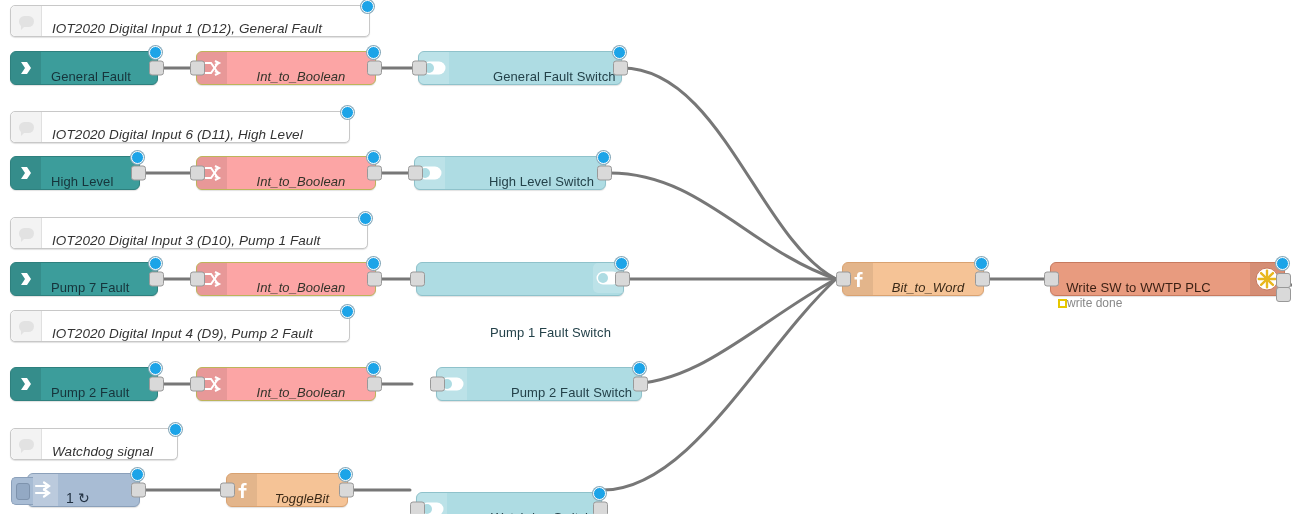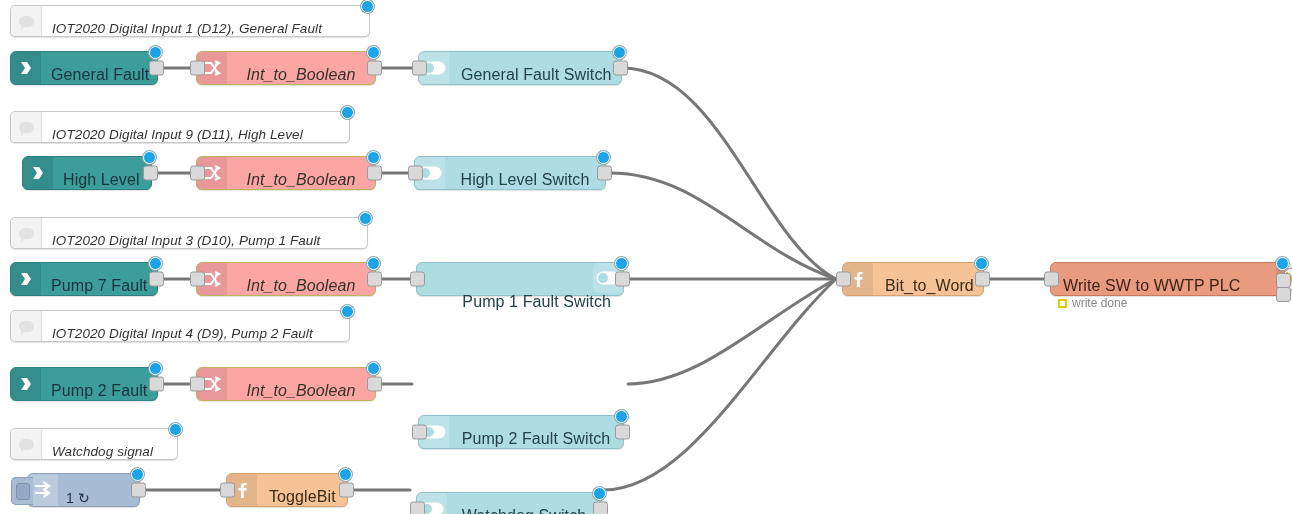--- a/index.html
+++ b/index.html
@@ -27,21 +27,21 @@
     width:30px;height:100%;
     display:flex;align-items:center;justify-content:center;
     border-right:1px solid rgba(0,0,0,.08);
     border-radius:5px 0 0 5px;
     background:rgba(0,0,0,.06);
     flex:0 0 30px;
   }
   .node .label{
     flex:1;
     padding:0 12px;
-    font-size:16px;
+    font-size:13px;
     color:#2d3033;
     white-space:nowrap;
     text-align:center;
     letter-spacing:.1px;
   }
 
   
   .comment{
     background:#ffffff;
     border:1px solid #c8c8c8;
@@ -65,28 +65,28 @@
   .n-input{background:#3C9D9B;border-color:#2e807e;}
   .n-input .icon-box{background:rgba(0,0,0,.10);border-right:none;}
   .n-input .label{color:#16343b;text-align:left;padding-left:10px;}
 
   
   .n-switch{background:#fca5a5;border-color:#bdb45a;}
   .n-switch .icon-box{background:rgba(0,0,0,.08);border-right:none;}
   .n-switch .label{font-style:italic;color:#33332a;}
 
   
-  .n-uiswitch{background:#AEDCE3;border-color:#8fc2cb;}
+  .n-uiswitch{background:#AEDCE3;border-color:#8fc2cb;gap:32px;}
   .n-uiswitch .icon-box{background:rgba(255,255,255,.18);border-right:none;}
   .n-uiswitch .label{color:#24424a;}
 
   
   .n-func{background:#F5C396;border-color:#d9a271;}
   .n-func .icon-box{background:rgba(0,0,0,.07);border-right:none;}
-  .n-func .label{color:#3b2a18;}
+  .n-func .label{font-style:italic;color:#3b2a18;}
 
   
   .n-plc{background:#E89B7F;border-color:#c77a5f;}
   .n-plc .label{color:#3a1f13;text-align:center;padding-right:4px;}
   .n-plc .icon-right{
     width:34px;height:100%;flex:0 0 34px;
     display:flex;align-items:center;justify-content:center;
     background:rgba(0,0,0,.08);border-radius:0 5px 5px 0;
   }
 
@@ -120,21 +120,21 @@
     position:absolute;right:-5px;top:-6px;
     width:11px;height:11px;border-radius:50%;
     background:#1CA4E8;border:1.5px solid #ffffff;
     box-shadow:0 0 0 1px #8ab;
   }
   .bluedot.comment-dot{right:-5px;top:-6px;}
 
   
   .nodestatus{
     position:absolute;
-    display:flex;align-items:center;gap:5px;
+    display:flex;align-items:center;
     font-size:12px;color:#888;white-space:nowrap;
   }
   .nodestatus .sq{
     width:9px;height:9px;box-sizing:border-box;
     border:2px solid #E6C700;background:transparent;
   }
 
   
   svg{display:block;}
 </style>
@@ -178,21 +178,21 @@
       <div class="bubble"></div>
     </div>
     <div class="label">IOT2020 Digital Input 1 (D12), General Fault</div>
     <div class="bluedot comment-dot"></div>
   </div>
 
   <div class="node comment" style="left:10px;top:111px;width:340px;">
     <div class="icon-box">
         <div class="bubble"></div>
       </div>
-    <div class="label">IOT2020 Digital Input 9 (D11), High Level</div>
+    <div class="label">IOT2020 Digital Input 6 (D11), High Level</div>
     <div class="bluedot comment-dot"></div>
   </div>
 
   <div class="node comment" style="left:10px;top:217px;width:358px;">
     <div class="icon-box">
         <div class="bubble"></div>
       </div>
     <div class="label">IOT2020 Digital Input 3 (D10), Pump 1 Fault</div>
     <div class="bluedot comment-dot"></div>
   </div>
@@ -217,21 +217,21 @@
     <div class="icon-box">
       <svg width="18" height="18" viewBox="0 0 18 18">
           <path d="M4 3 L10 3 L14 9 L10 15 L4 15 L8 9 Z" fill="#ffffff"></path>
         </svg>
     </div>
     <div class="label">General Fault</div>
     <div class="port out"></div>
     <div class="bluedot"></div>
   </div>
 
-  <div class="node n-input" style="left:22px;top:156px;width:130px;">
+  <div class="node n-input" style="left:10px;top:156px;width:130px;">
     <div class="icon-box">
       <svg width="18" height="18" viewBox="0 0 18 18">
           <path d="M4 3 L10 3 L14 9 L10 15 L4 15 L8 9 Z" fill="#ffffff"></path>
         </svg>
     </div>
     <div class="label">High Level</div>
     <div class="port out"></div>
     <div class="bluedot"></div>
   </div>
 
@@ -349,21 +349,21 @@
         <rect x="0.5" y="0.5" width="23" height="13" rx="6.5" fill="#ffffff"></rect>
         <circle cx="7" cy="7" r="5" fill="#AEDCE3"></circle>
       </svg>
     </div>
     <div class="label">Pump 1 Fault Switch</div>
     <div class="port in"></div>
     <div class="port out"></div>
     <div class="bluedot"></div>
   </div>
 
-  <div class="node n-uiswitch" style="left:418px;top:367px;width:206px;margin-top:48px;">
+  <div class="node n-uiswitch" style="left:436px;top:367px;width:206px;">
     <div class="icon-box">
       <svg width="24" height="14" viewBox="0 0 24 14">
         <rect x="0.5" y="0.5" width="23" height="13" rx="6.5" fill="#ffffff"></rect>
         <circle cx="7" cy="7" r="5" fill="#AEDCE3"></circle>
       </svg>
     </div>
     <div class="label">Pump 2 Fault Switch</div>
     <div class="port in"></div>
     <div class="port out"></div>
     <div class="bluedot"></div>

